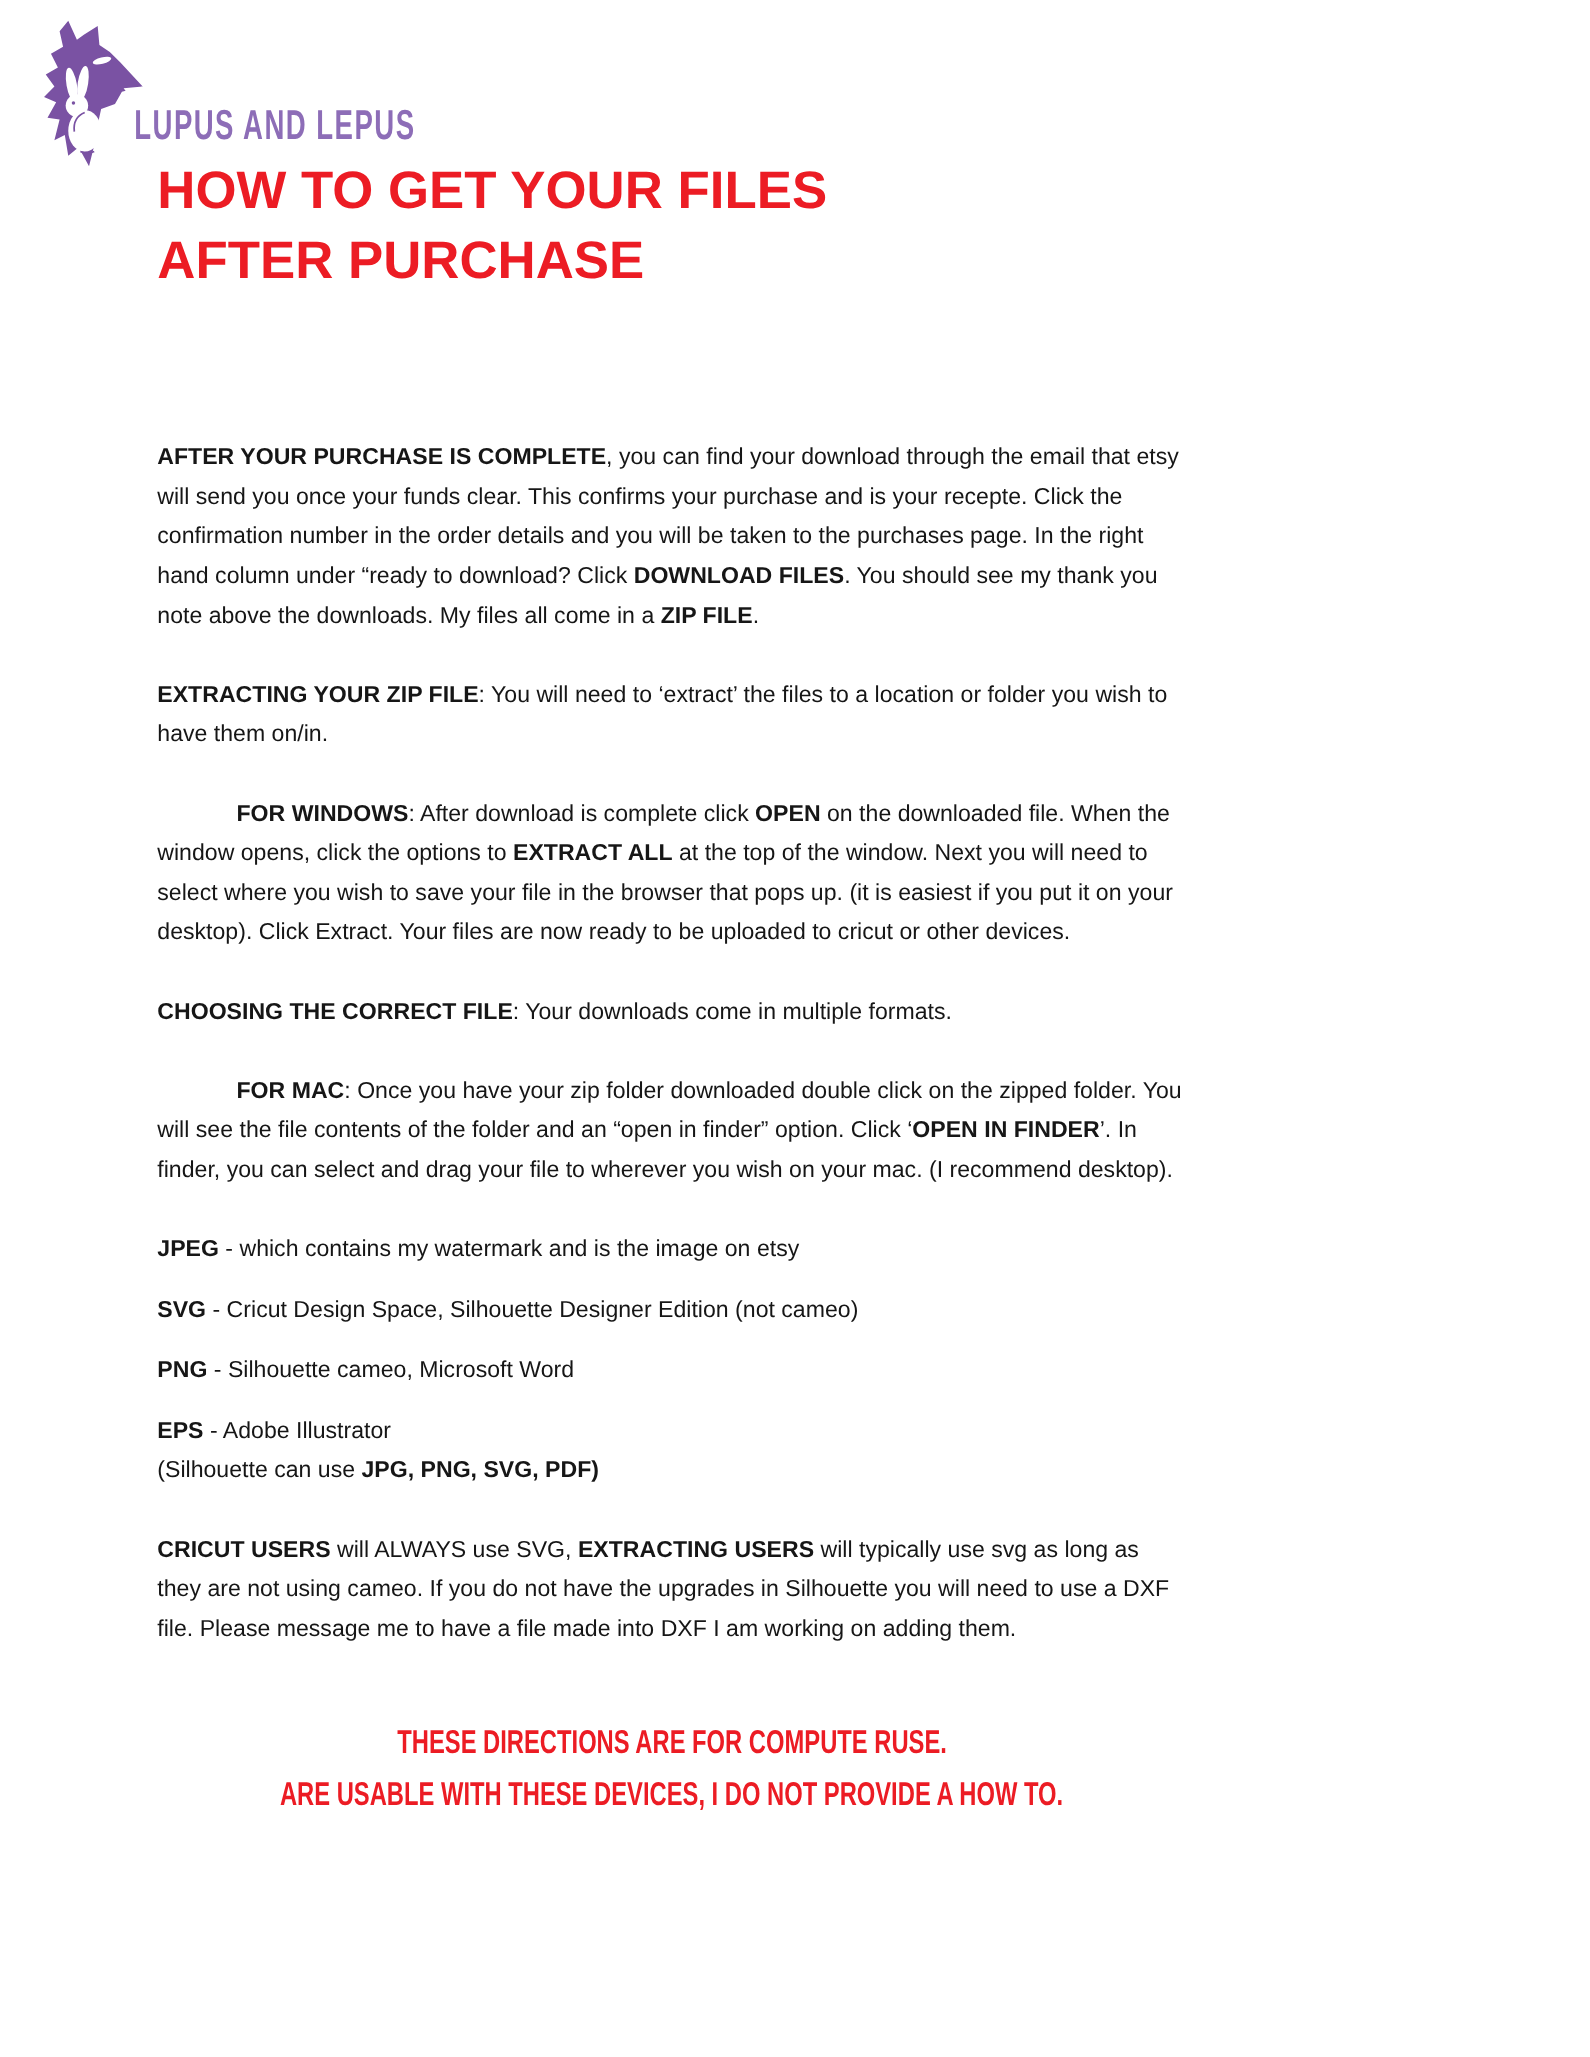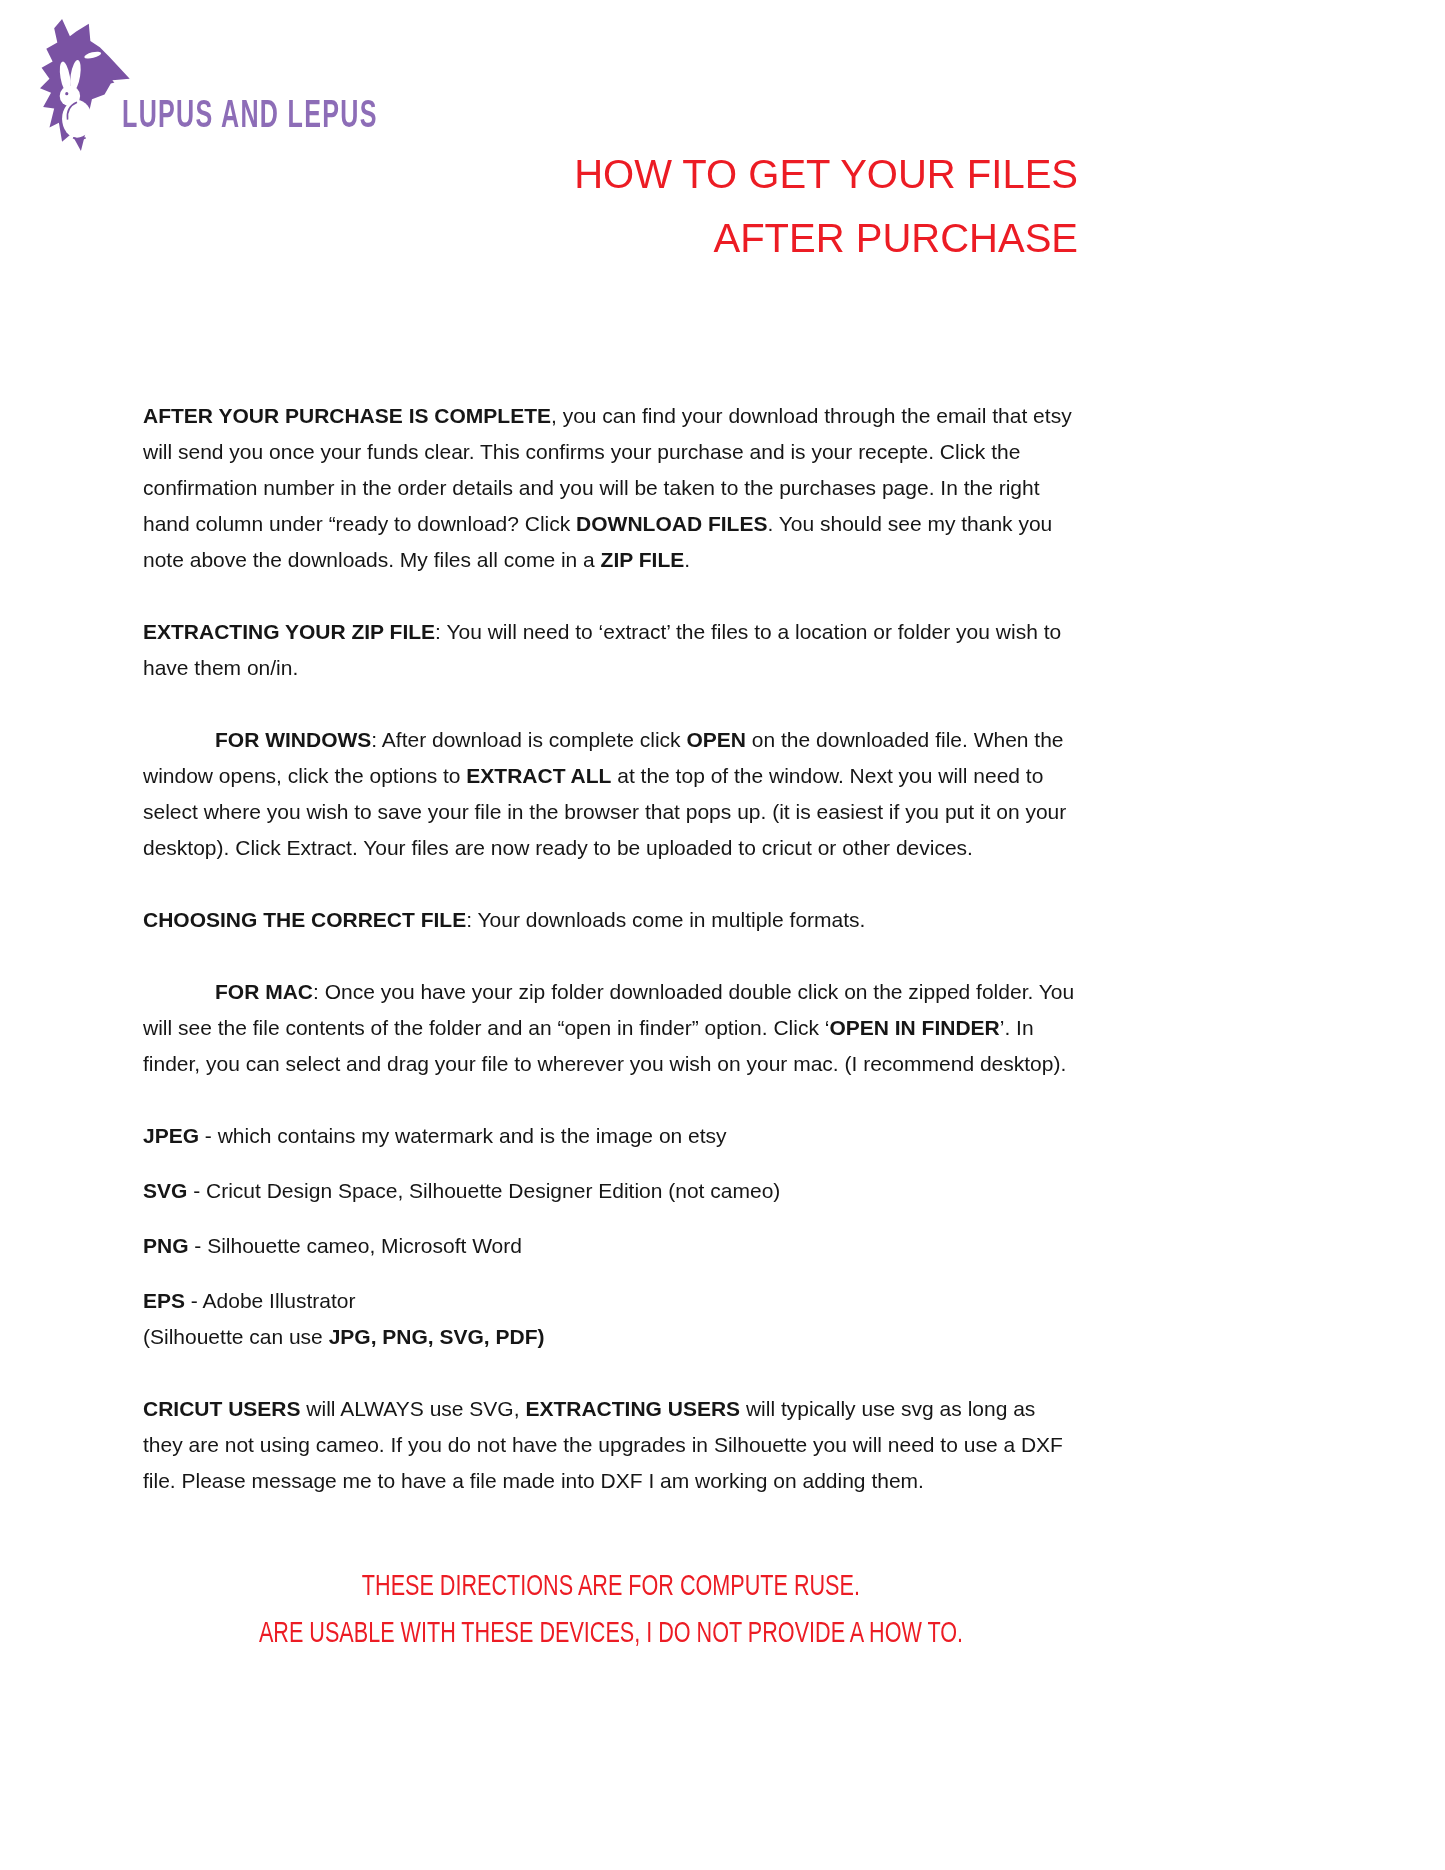--- a/index.html
+++ b/index.html
@@ -25,33 +25,33 @@
     transform: scaleX(0.66);
     transform-origin: left bottom;
     margin-left: -14px;
     margin-bottom: 24px;
   }
   
   .content { position: relative; width: 935px; margin-left: 143px; }
   .title {
     margin: 0 0 128px 0;
     padding-top: 142px;
-    text-align: right;
-    font-weight: normal;
-    font-size: 40px;
+    text-align: left;
+    font-weight: bold;
+    font-size: 48px;
     line-height: 64px;
     color: #ec1c24;
   }
   .para { margin: 0 0 36px 0; font-size: 21px; line-height: 36px; }
   .para.indent { text-indent: 72px; }
   .para.tight { margin-bottom: 0; margin-top: 19px; }
   .b { font-weight: bold; }
   .i { }
   
-  .notice { margin-top: 62px; color: #ec1c24; font-weight: normal; font-size: 30px; line-height: 47px; }
+  .notice { margin-top: 62px; color: #ec1c24; font-weight: bold; font-size: 30px; line-height: 47px; }
   .notice-line { display: flex; justify-content: center; }
   .notice-line > span { white-space: nowrap; transform: scaleX(0.72); transform-origin: center; }
 </style>
 </head>
 <body>
 
 <div class="page">
 
   <header class="logo">
     <svg class="logo-icon" viewBox="0 0 150 180" xmlns="http://www.w3.org/2000/svg" aria-hidden="true">

